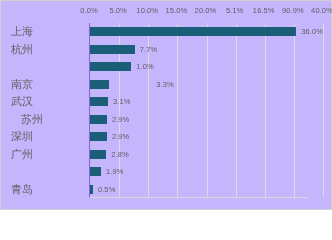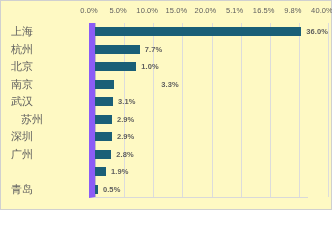--- a/index.html
+++ b/index.html
@@ -11,21 +11,21 @@
     width: 332px;
     height: 210px;
     font-family: "Liberation Sans", "DejaVu Sans", sans-serif;
     overflow: hidden;
   }
   #chart-frame {
     position: relative;
     box-sizing: border-box;
     width: 332px;
     height: 210px;
-    background: #fef9c3;
+    background: #c4b5fd;
     border: 1px solid #d0d0d0;
   }
   
   #axis-top {
     position: absolute;
     left: 88px;
     top: 0px;
     width: 233px;
     height: 22px;
   }
@@ -38,24 +38,23 @@
     white-space: nowrap;
     letter-spacing: 0.1px;
   }
   
   #plot-area {
     position: absolute;
     left: 88px;
     top: 22px;
     width: 219px;
     height: 175px;
-    border-left: 6px solid #8b5cf6;
+    border-left: 1px solid #8b5cf6;
     border-bottom: 1px solid #d9d9d9;
     box-sizing: border-box;
-    font-weight: bold;
   }
   #gridlines {
     position: absolute;
     inset: 0;
     pointer-events: none;
   }
   .gridline {
     position: absolute;
     top: 0;
     bottom: 0;
@@ -112,21 +111,21 @@
 <div id="chart-frame">
 
   <div id="axis-top">
       <div class="xtick" style="left: 0px;">0.0%</div>
       <div class="xtick" style="left: 29.125px;">5.0%</div>
       <div class="xtick" style="left: 58.25px;">10.0%</div>
       <div class="xtick" style="left: 87.375px;">15.0%</div>
       <div class="xtick" style="left: 116.5px;">20.0%</div>
       <div class="xtick" style="left: 145.625px;">5.1%</div>
       <div class="xtick" style="left: 174.75px;">16.5%</div>
-      <div class="xtick" style="left: 203.875px;">9.8%</div>
+      <div class="xtick" style="left: 203.875px;">90.9%</div>
       <div class="xtick" style="left: 233px;">40.0%</div>
     </div>
 
   <div id="plot-area">
     <div id="gridlines">
         <div class="gridline first" style="left: 0px; background: rgb(191, 191, 191);"></div>
         <div class="gridline" style="left: 29.125px; background: rgb(220, 220, 220);"></div>
         <div class="gridline" style="left: 58.25px; background: rgb(220, 220, 220);"></div>
         <div class="gridline" style="left: 87.375px; background: rgb(220, 220, 220);"></div>
         <div class="gridline" style="left: 116.5px; background: rgb(220, 220, 220);"></div>
@@ -179,23 +178,20 @@
       </div>
   </div>
 
   <div id="cat-axis">
       <div class="cat-row" style="top: 0px; height: 17.5px;">
         <span class="cat-label" style="color: rgb(94, 94, 94);">上海</span>
       </div>
       <div class="cat-row" style="top: 17.5px; height: 17.5px;">
         <span class="cat-label" style="color: rgb(94, 94, 94);">杭州</span>
       </div>
-      <div class="cat-row" style="top: 35px; height: 17.5px;">
-        <span class="cat-label" style="color: rgb(94, 94, 94);">北京</span>
-      </div>
       <div class="cat-row" style="top: 70px; height: 17.5px;">
         <span class="cat-label" style="color: rgb(94, 94, 94);">武汉</span>
       </div>
       <div class="cat-row" style="top: 52.5px; height: 17.5px;">
         <span class="cat-label" style="color: rgb(94, 94, 94);">南京</span>
       </div>
       <div class="cat-row" style="top: 87.5px; height: 17.5px; margin-left: 10px;">
         <span class="cat-label" style="color: rgb(94, 94, 94);">苏州</span>
       </div>
       <div class="cat-row" style="top: 105px; height: 17.5px;">

